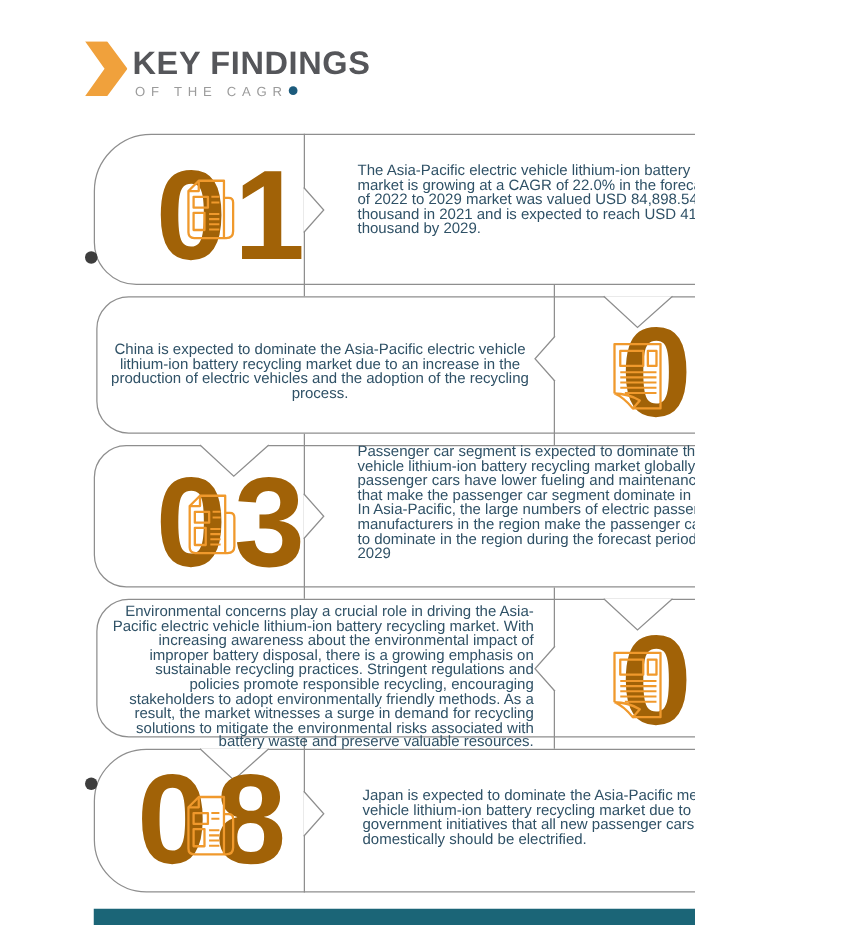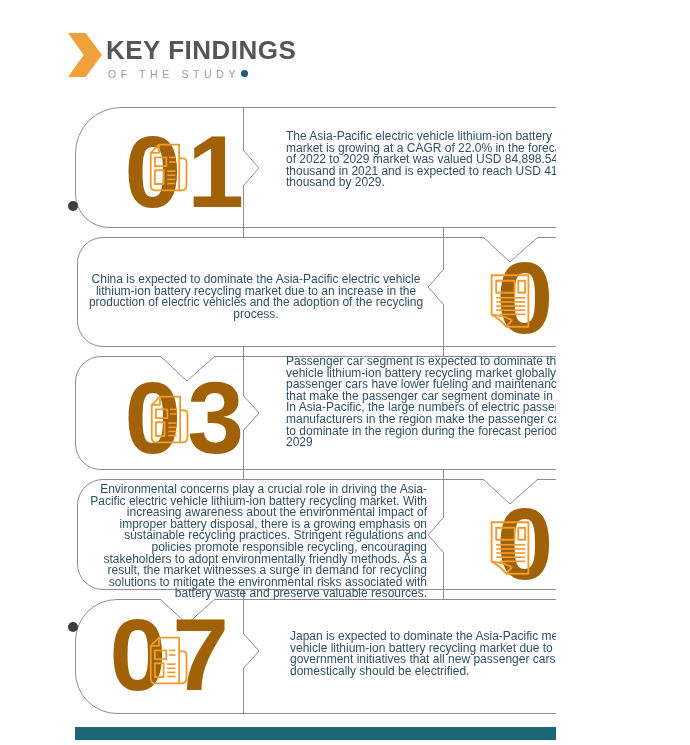--- a/index.html
+++ b/index.html
@@ -24,21 +24,21 @@
   svg{display:block;}
 </style>
 </head>
 <body>
 
 <div id="stage">
 
   <div class="abs logo-arrow" style="left:68px;top:33px;"></div>
   <div class="abs title" style="left:106px;top:35px;">KEY FINDINGS</div>
   <div class="abs" style="left:108px;top:64px;">
-    <span class="subtitle">OF THE STUDY</span><span class="subtitle-dot"></span>
+    <span class="subtitle">OF THE CAGR</span><span class="subtitle-dot"></span>
   </div>
 
   <div class="bubble" style="left:75px;top:107px;width:543px;height:121px;border-radius:46px 28px 28px 34px;"></div>
   <div class="bubble" style="left:77px;top:237px;width:578px;height:110px;border-radius:26px;"></div>
   <div class="bubble" style="left:75px;top:356px;width:543px;height:114px;border-radius:26px;"></div>
   <div class="bubble" style="left:77px;top:479px;width:578px;height:111px;border-radius:26px;"></div>
   <div class="bubble" style="left:75px;top:599px;width:543px;height:115px;border-radius:42px 26px 26px 42px;"></div>
 
   <div class="vline" style="left:243px;top:107px;height:130px;"></div>
   <div class="vline" style="left:443px;top:228px;height:128px;"></div>
@@ -75,21 +75,21 @@
       <path d="M1,1 L17,19 L1,37" fill="#ffffff" stroke="#8E8E8E" stroke-width="1"></path>
     </svg>
 
   <div class="dot" style="left:68px;top:201px;"></div>
   <div class="dot" style="left:68px;top:622px;"></div>
 
   <div class="num" style="left:95px;top:122px;width:155px;">01</div>
   <div class="num" style="left:462px;top:248px;width:160px;">02</div>
   <div class="num" style="left:95px;top:368px;width:155px;">03</div>
   <div class="num" style="left:462px;top:494px;width:160px;">04</div>
-  <div class="num" style="left:80px;top:605px;width:155px;">07</div>
+  <div class="num" style="left:80px;top:605px;width:155px;">08</div>
 
   <svg class="abs" style="left:137px;top:139px;" width="55" height="57" viewBox="0 0 60 60">
     <g fill="none" stroke="#F0992C" stroke-width="2" stroke-linejoin="round">
       <path d="M24,5 L46,5 L46,55 L20,55 Q15,55 15,50 L15,14 Z"></path>
       <path d="M15,14 L24,14 L24,5"></path>
       <path d="M46,20 L50,20 Q54,20 54,24 L54,49 Q54,55 48,55 L46,55"></path>
       <rect x="19.5" y="19" width="12.5" height="9.5"></rect>
       <rect x="19.5" y="33" width="9.5" height="15"></rect>
       <g stroke-width="1.8">
           <path d="M35,19 H42"></path>

